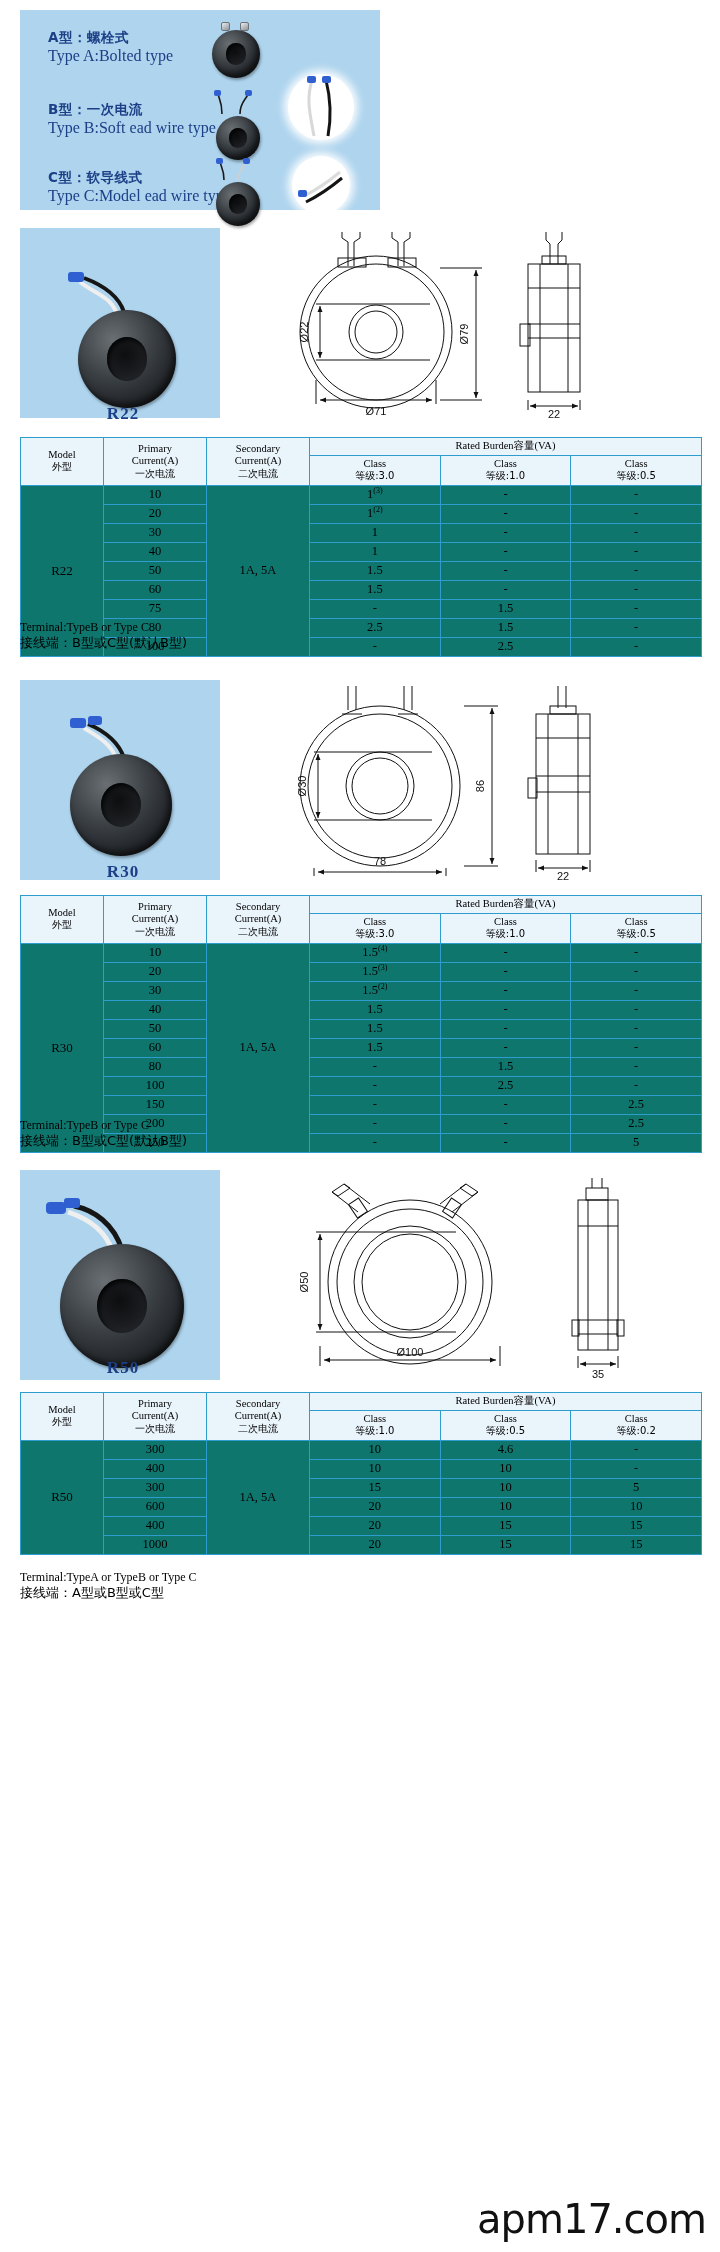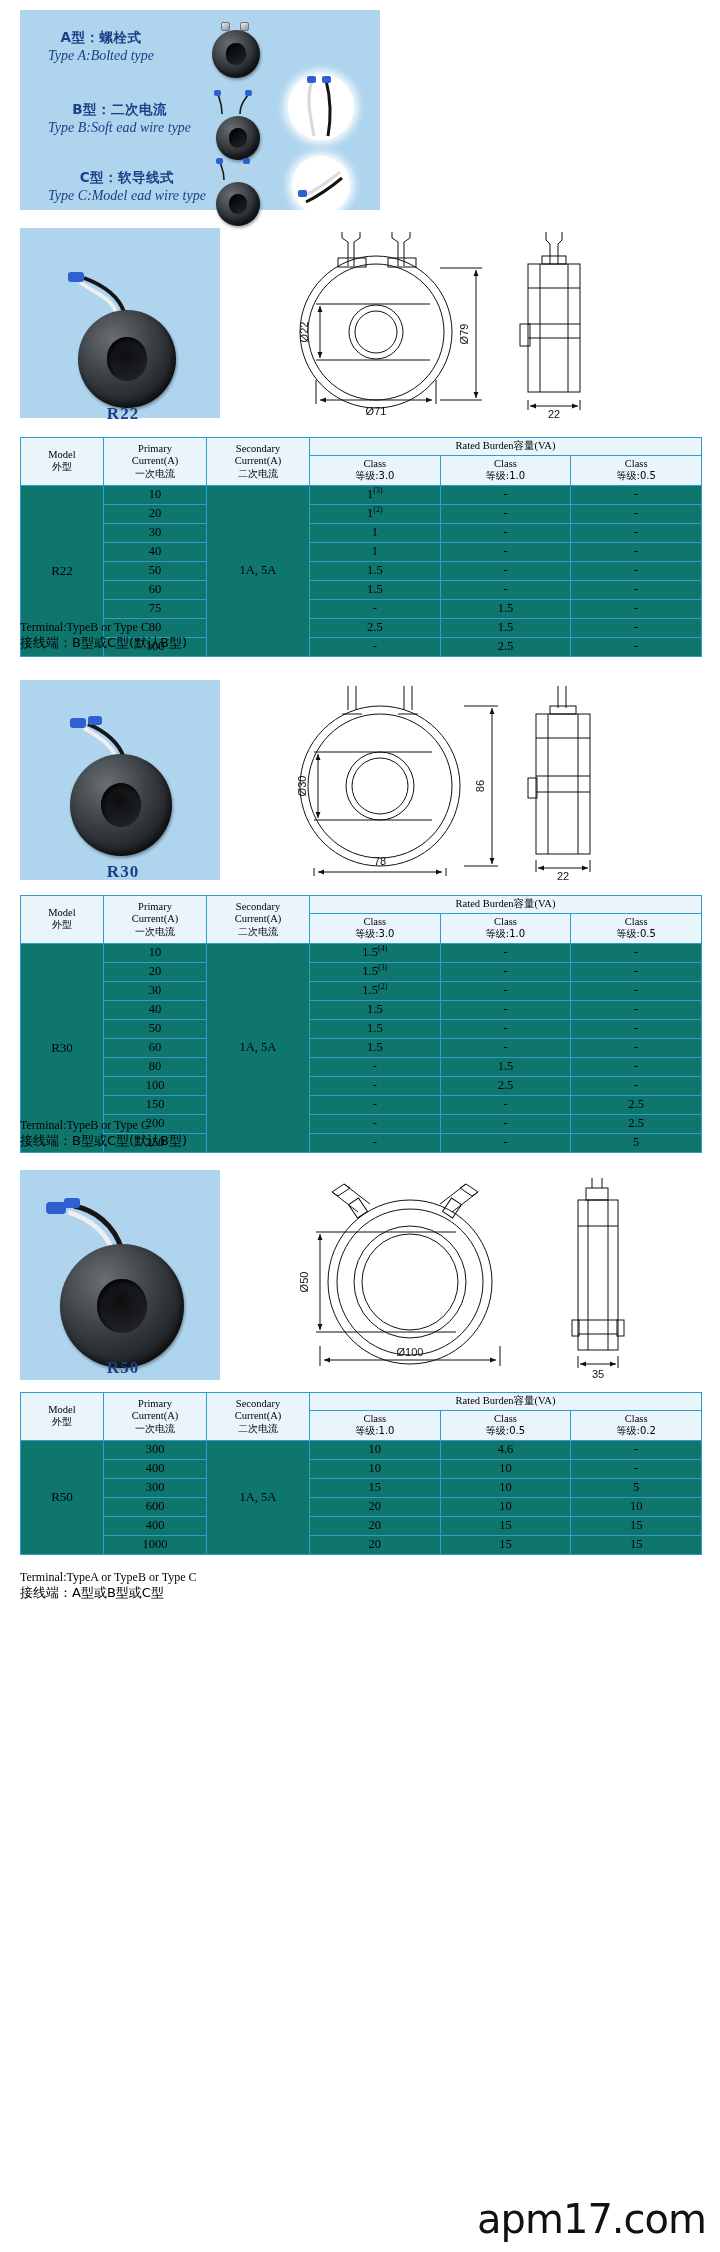--- a/index.html
+++ b/index.html
@@ -29,28 +29,26 @@
     left: 28px;
     color: #1d3f86;
   }
   .type-row .cn {
     font-family: "DejaVu Sans", sans-serif;
     font-weight: bold;
     font-size: 13.5px;
     letter-spacing: .5px;
     line-height: 18px;
     white-space: nowrap;
-    text-align: center;
   }
   .type-row .en {
     font-family: "Liberation Serif", serif;
-    font-size: 14px;
+    font-size: 16px;
     line-height: 19px;
     white-space: nowrap;
-    font-style: italic;
   }
   .type-row.r1 { top: 18px; }
   .type-row.r2 { top: 90px; }
   .type-row.r3 { top: 158px; }
 
   
   .ct-photo {
     position: absolute;
   }
   .ct-ring {
@@ -169,21 +167,21 @@
 </head>
 <body>
 
 <div class="type-panel">
 
   <div class="type-row r1">
     <div class="cn">A型：螺栓式</div>
     <div class="en">Type A:Bolted type</div>
   </div>
   <div class="type-row r2">
-    <div class="cn">B型：二次电流</div>
+    <div class="cn">B型：一次电流</div>
     <div class="en">Type B:Soft ead wire type</div>
   </div>
   <div class="type-row r3">
     <div class="cn">C型：软导线式</div>
     <div class="en">Type C:Model ead wire type</div>
   </div>
 
   <div class="ct-photo" style="left:192px; top:12px;">
     <div class="bolt" style="left:9px; top:0px;"></div>
     <div class="bolt" style="left:28px; top:0px;"></div>

